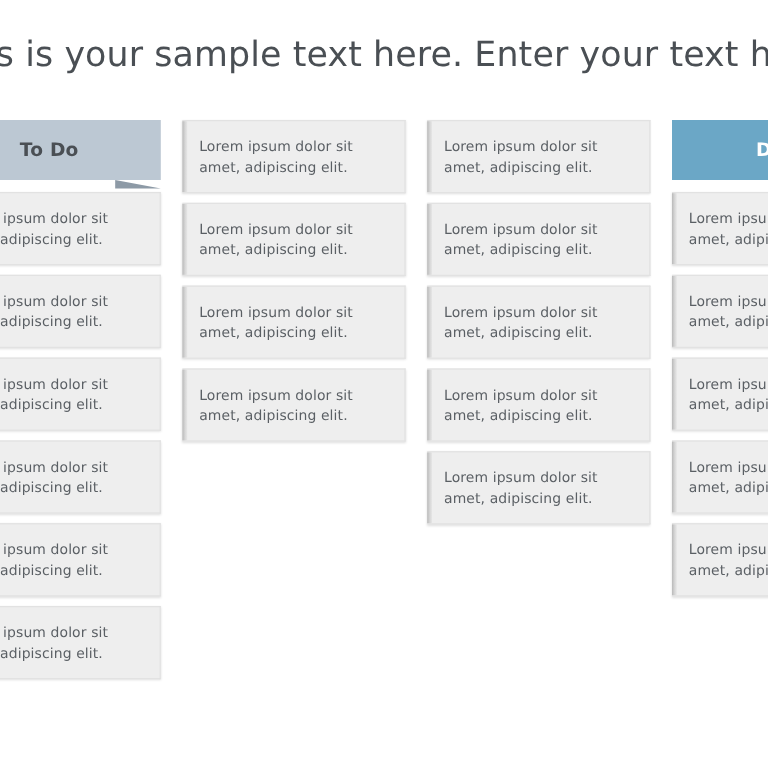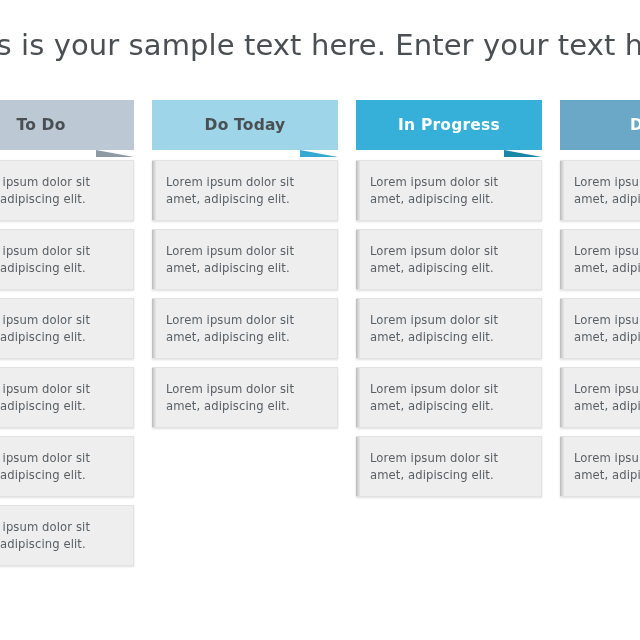--- a/index.html
+++ b/index.html
@@ -138,48 +138,36 @@
         </div>
         <div class="card">
           <div class="card-text">Lorem ipsum dolor sit amet, adipiscing elit.</div>
         </div>
         <div class="card">
           <div class="card-text">Lorem ipsum dolor sit amet, adipiscing elit.</div>
         </div>
       </div>
     </div>
     <div class="column">
-      <div class="col-header-wrap">
-        <div class="col-header" style="background: rgb(158, 213, 232); color: rgb(74, 79, 84);">
-          <span>Do Today</span>
-        </div>
-        <div class="ribbon-fold" style="border-left-color: rgb(53, 169, 209);"></div>
-      </div>
-      <div class="cards">
-        <div class="card">
-          <div class="card-text">Lorem ipsum dolor sit amet, adipiscing elit.</div>
-        </div>
-        <div class="card">
-          <div class="card-text">Lorem ipsum dolor sit amet, adipiscing elit.</div>
-        </div>
-        <div class="card">
-          <div class="card-text">Lorem ipsum dolor sit amet, adipiscing elit.</div>
-        </div>
-        <div class="card">
-          <div class="card-text">Lorem ipsum dolor sit amet, adipiscing elit.</div>
-        </div>
-      </div>
-    </div>
-    <div class="column">
-      <div class="col-header-wrap">
-        <div class="col-header" style="background: rgb(54, 176, 217); color: rgb(255, 255, 255);">
-          <span>In Progress</span>
-        </div>
-        <div class="ribbon-fold" style="border-left-color: rgb(27, 135, 168);"></div>
-      </div>
+      <div class="cards">
+        <div class="card">
+          <div class="card-text">Lorem ipsum dolor sit amet, adipiscing elit.</div>
+        </div>
+        <div class="card">
+          <div class="card-text">Lorem ipsum dolor sit amet, adipiscing elit.</div>
+        </div>
+        <div class="card">
+          <div class="card-text">Lorem ipsum dolor sit amet, adipiscing elit.</div>
+        </div>
+        <div class="card">
+          <div class="card-text">Lorem ipsum dolor sit amet, adipiscing elit.</div>
+        </div>
+      </div>
+    </div>
+    <div class="column">
       <div class="cards">
         <div class="card">
           <div class="card-text">Lorem ipsum dolor sit amet, adipiscing elit.</div>
         </div>
         <div class="card">
           <div class="card-text">Lorem ipsum dolor sit amet, adipiscing elit.</div>
         </div>
         <div class="card">
           <div class="card-text">Lorem ipsum dolor sit amet, adipiscing elit.</div>
         </div>

